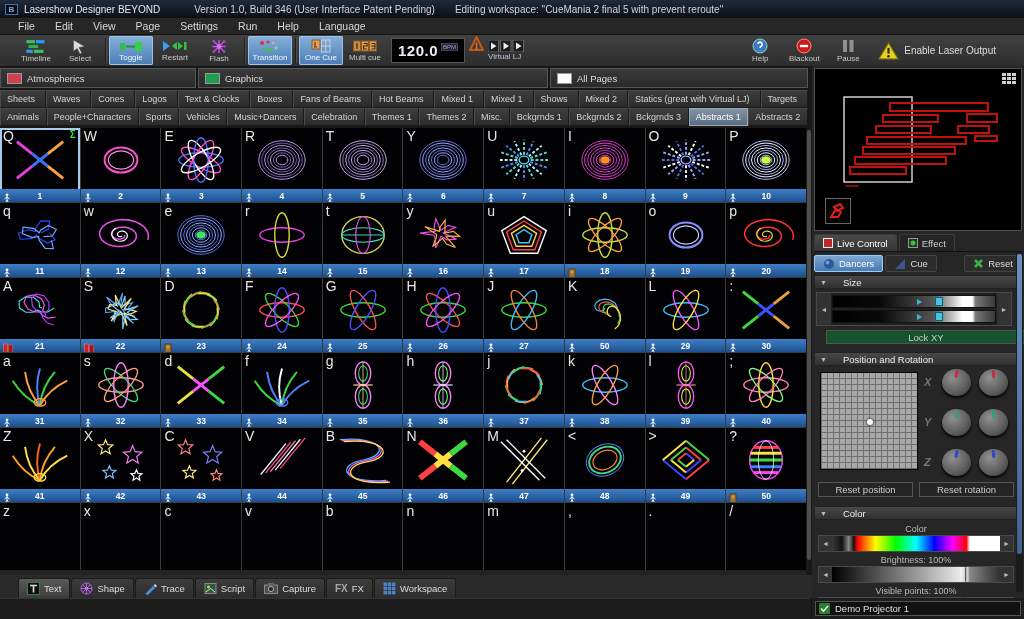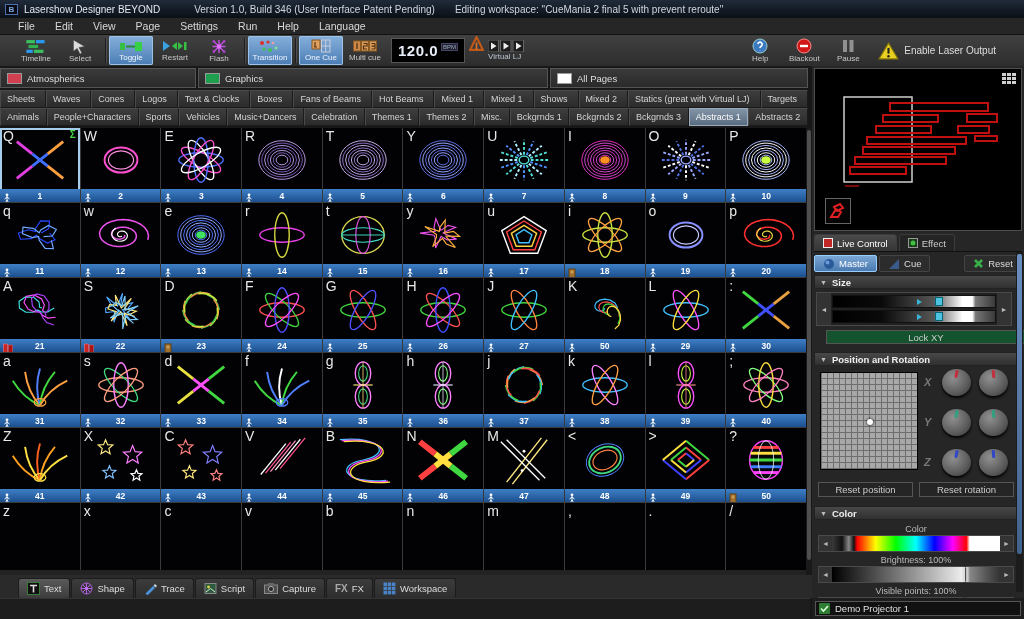--- a/index.html
+++ b/index.html
@@ -62,21 +62,21 @@
 
 .rpanel{position:absolute;left:812px;top:66px;width:212px;height:532px;background:#262626}
 .preview{position:absolute;left:2px;top:2px;width:208px;height:163px;background:#000;border:1px solid #4e4e4e}
 .rtabs{position:absolute;left:2px;top:168px;width:208px;height:18px;display:flex;gap:2px;border-bottom:1px solid #111}
 .rtab{display:flex;align-items:center;gap:4px;padding:0 8px;font-size:9.5px;color:#ccc;background:#242424;border:1px solid #3c3c3c;border-bottom:none;border-radius:3px 3px 0 0}
 .rtab.sel{background:linear-gradient(#4a4a4a,#353535);color:#fff}
 .mrow{position:absolute;left:2px;top:188px;width:208px;height:19px;display:flex;gap:2px;align-items:center}
 .mbtn{display:flex;align-items:center;gap:4px;padding:0 8px;height:17px;font-size:9.5px;color:#ddd;background:#2c2c2c;border:1px solid #444;border-radius:2px}
 .mbtn.sel{background:linear-gradient(#7aa6d4,#4a7ab0);color:#fff;border-color:#9cf}
 .mbtn.reset{margin-left:auto}
-.shead{position:absolute;left:2px;width:208px;height:14px;background:linear-gradient(#484848,#303030);border:1px solid #222;display:flex;align-items:center;gap:5px;padding:0 5px;font-size:9.5px;font-weight:bold;color:#eee}
+.shead{position:absolute;left:2px;width:208px;height:14px;background:linear-gradient(#484848,#303030);border:1px solid #222;display:flex;align-items:center;gap:16px;padding:0 5px;font-size:9.5px;font-weight:normal;color:#eee}
 .shead .arr{font-size:7px;color:#bbb}
 
 .sizebox{position:absolute;left:4px;top:226px;width:196px;height:34px;background:#202020;border:1px solid #4a4a4a;display:flex;align-items:stretch}
 .szarr{width:14px;display:flex;align-items:center;justify-content:center;background:#333;color:#bbb;font-size:7px}
 .sztracks{flex:1;display:flex;flex-direction:column;justify-content:space-between;padding:2px 1px;gap:1px}
 .sztrack{position:relative;height:13px;background:linear-gradient(90deg,#000 0%,#0a0a0a 30%,#555 62%,#fff 80%,#fff 86%,#777 88%,#3a3a3a 100%);border:1px solid #111}
 .szmark{position:absolute;left:52%;top:3px;width:0;height:0;border-left:5px solid #37b6d8;border-top:3px solid transparent;border-bottom:3px solid transparent}
 .szhandle{position:absolute;left:63%;top:1px;width:8px;height:9px;background:#4ec3e0;border:1px solid #067}
 .lockxy{position:absolute;left:14px;top:264px;width:200px;height:14px;border:1px solid #555;background:#14532d;color:#ccc;font-size:9.5px;display:flex;align-items:center;justify-content:center}
 
@@ -1392,21 +1392,21 @@
         </div>
       </div>
     <div class="mrow" id="mrow">
         <div class="mbtn sel">
           <span style="display: inline-flex;">
             <svg width="12" height="12">
               <circle cx="6" cy="6" r="5" fill="#2a5a9a"></circle>
               <circle cx="4.5" cy="4.5" r="2" fill="#6a9ad8"></circle>
             </svg>
           </span>
-          <span>Master</span>
+          <span>Dancers</span>
         </div>
         <div class="mbtn">
           <span style="display: inline-flex;">
             <svg width="12" height="12">
               <path d="M1 11 L11 11 L11 1 Z" fill="#3a5a8a"></path>
             </svg>
           </span>
           <span>Cue</span>
         </div>
         <div class="mbtn reset">

